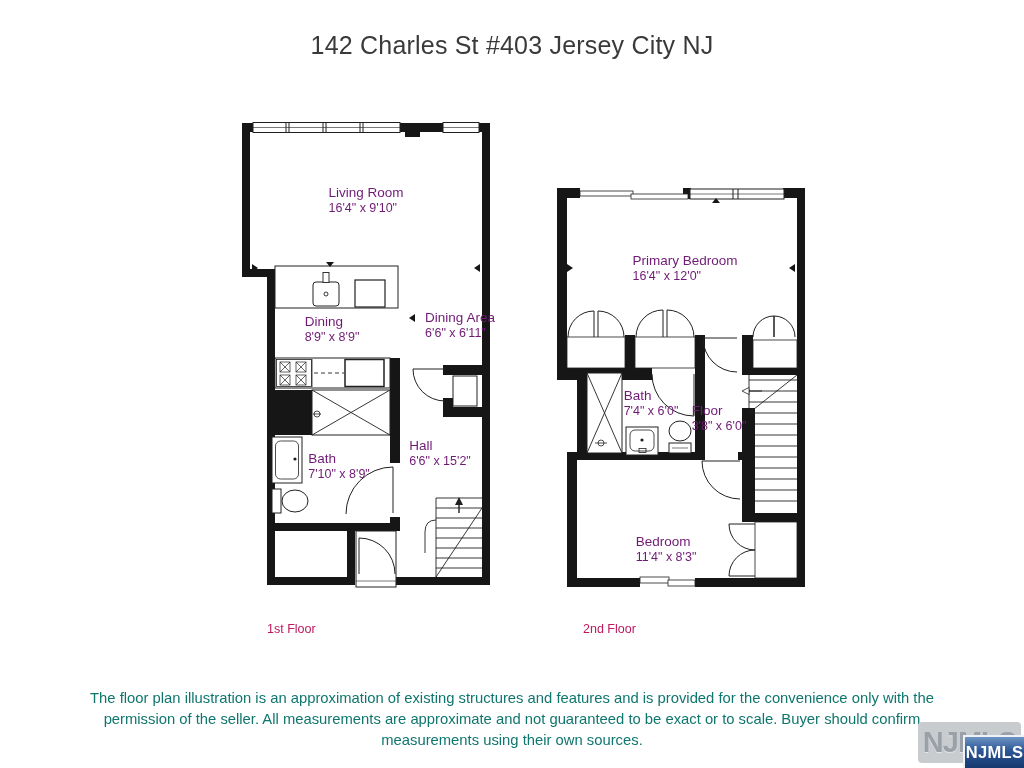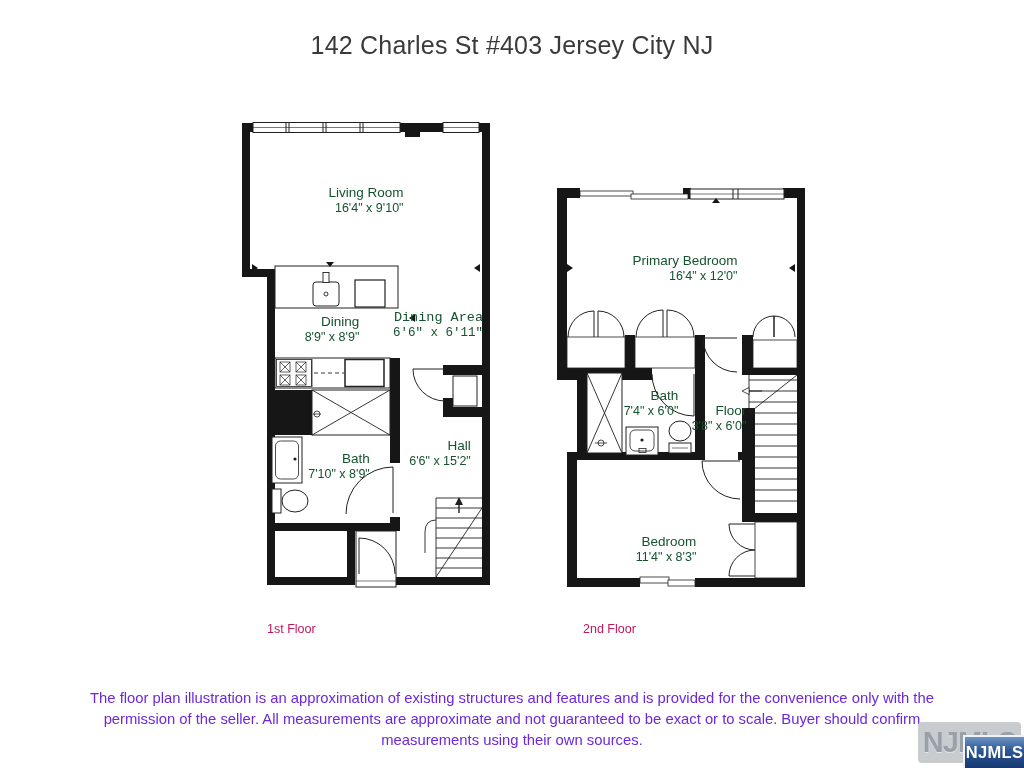--- a/index.html
+++ b/index.html
@@ -1,27 +1,27 @@
 <!DOCTYPE html>
 <html><head>
 <meta charset="utf-8">
 <style>
   html,body{margin:0;padding:0;}
   body{width:1024px;height:768px;position:relative;background:#ffffff;overflow:hidden;
        font-family:"Liberation Sans", sans-serif;}
   #plan-svg{position:absolute;left:0;top:0;}
   .page-title{position:absolute;top:31px;left:0;width:1024px;text-align:center;
       font-size:25px;font-weight:normal;color:#3a3a3a;letter-spacing:0.2px;}
-  .room-label{position:absolute;transform:translate(-50%,-50%);text-align:right;
-      color:#14532d;white-space:nowrap;line-height:15.5px;}
+  .room-label{position:absolute;transform:translate(-50%,-50%);text-align:left;
+      color:#701a75;white-space:nowrap;line-height:15.5px;}
   .room-name{font-size:13.5px;display:block;}
   .room-dims{font-size:12.5px;display:block;}
   .floor-label{position:absolute;font-size:12.5px;color:#be185d;}
   .disclaimer{position:absolute;top:688px;left:50%;transform:translateX(-50%);
-      width:852px;text-align:center;font-size:14.8px;line-height:21px;color:#6d28d9;}
+      width:852px;text-align:center;font-size:14.8px;line-height:21px;color:#0f766e;}
   .wm-plate{position:absolute;left:918px;top:722px;width:103px;height:41px;
       background:#c9cccf;border-radius:4px;display:flex;align-items:center;justify-content:center;
       font-weight:bold;font-size:29px;color:#9aa0a8;letter-spacing:-1px;
       text-shadow:0 1px 0 #e2e4e6;}
   .wm-badge{position:absolute;left:963px;top:735px;width:61px;height:33px;
       background:linear-gradient(180deg,#6d95c3 0%,#2c5596 45%,#16386e 100%);
       border-left:2px solid #eef2f7;border-top:2px solid #eef2f7;box-sizing:border-box;
       display:flex;align-items:center;justify-content:center;
       color:#ffffff;font-weight:bold;font-size:16.5px;letter-spacing:0.3px;}
 </style>
@@ -289,21 +289,21 @@
 <div class="page-title">142 Charles St #403 Jersey City NJ</div>
 
 <div class="room-label" style="left:366px;top:200px;">
   <span class="room-name">Living Room</span>
   <span class="room-dims">16'4" x 9'10"</span>
 </div>
 <div class="room-label" style="left:332px;top:329px;">
   <span class="room-name">Dining</span>
   <span class="room-dims">8'9" x 8'9"</span>
 </div>
-<div class="room-label" style="left:438px;top:325px;font-family:Liberation Mono, monospace;">
+<div class="room-label" style="left:460px;top:325px;">
   <span class="room-name">Dining Area</span>
   <span class="room-dims">6'6" x 6'11"</span>
 </div>
 <div class="room-label" style="left:339px;top:466px;">
   <span class="room-name">Bath</span>
   <span class="room-dims">7'10" x 8'9"</span>
 </div>
 <div class="room-label" style="left:440px;top:453px;">
   <span class="room-name">Hall</span>
   <span class="room-dims">6'6" x 15'2"</span>

